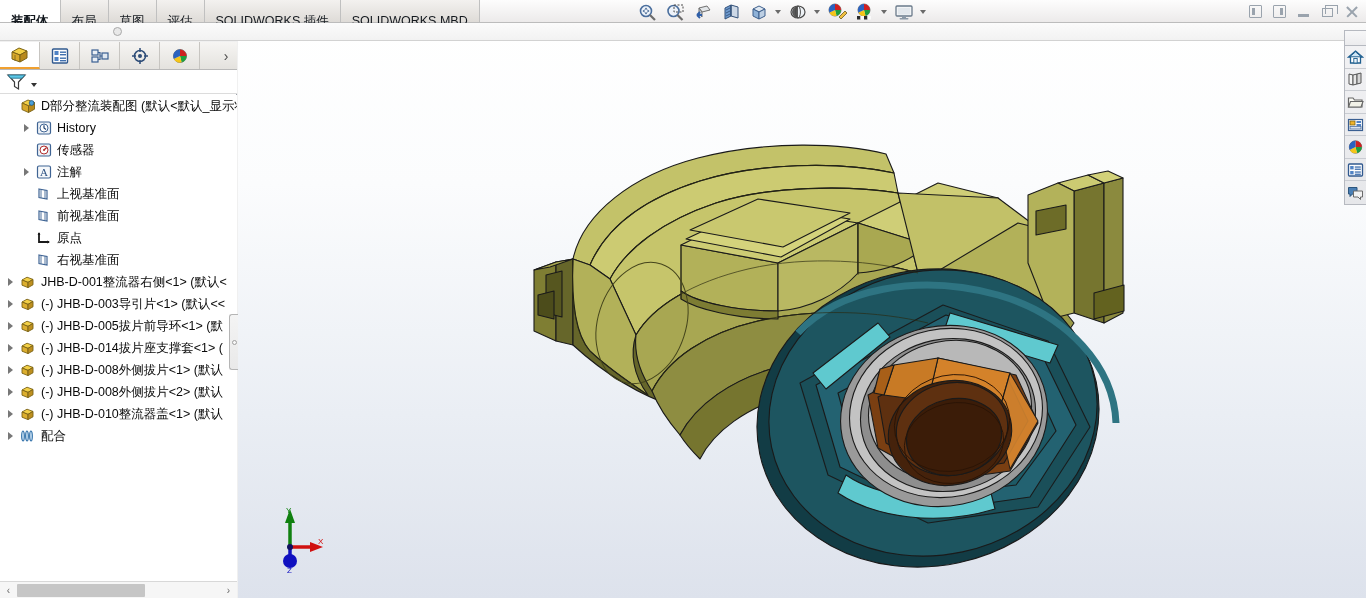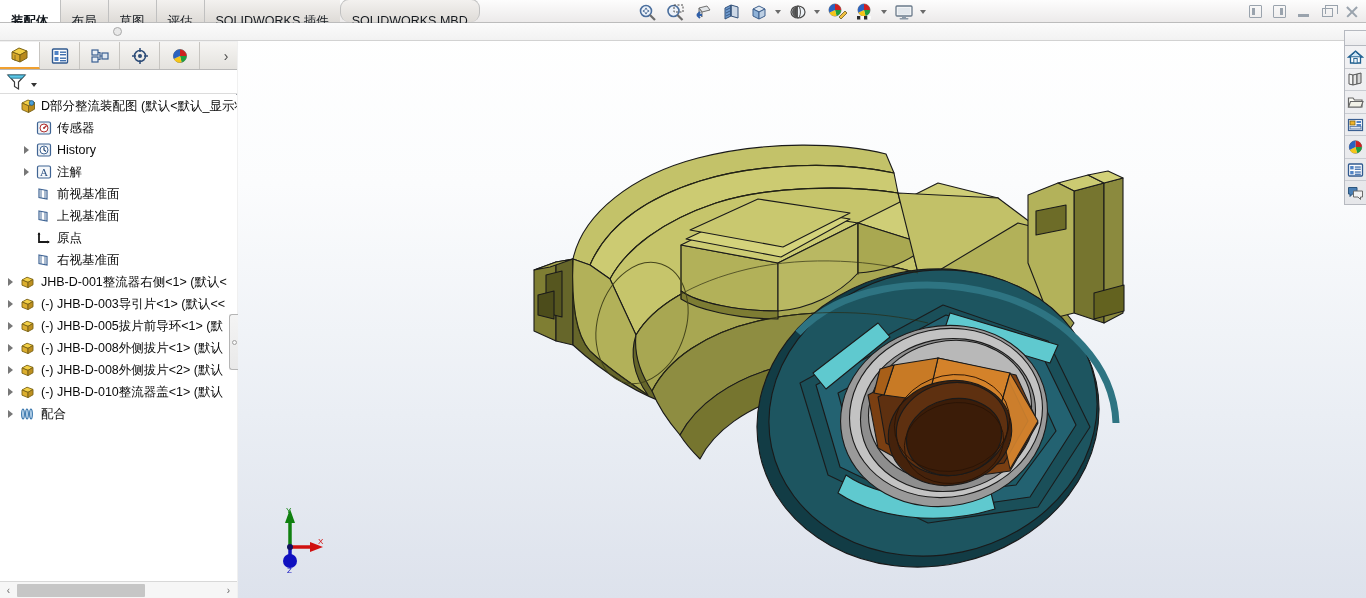--- a/index.html
+++ b/index.html
@@ -23,21 +23,21 @@
     height: 22px; line-height: 21px;
     padding: 11px 11px;
     font-size: 12.5px; color: #14191f;
     border: 1px solid #c0c0c0;
     border-bottom: none;
     border-right: none;
     background: linear-gradient(#f3f1ef, #dedbd7);
     cursor: default; white-space: nowrap;
   }
   .cmd-tab:first-child { border-left: none; }
-  .cmd-tab:last-child { border-right: 1px solid #c0c0c0; border-radius: 9px; }
+  .cmd-tab:last-child { border-right: 1px solid #c0c0c0; }
   .cmd-tab.active {
     background: #ffffff;
     height: 23px; line-height: 22px;
     font-weight: bold;
     border-bottom: 1px solid #ffffff;
   }
 
   
   .view-toolbar {
     position: absolute; left: 634px; top: 0px;
@@ -620,78 +620,78 @@
             <path d="M2 5 L8 2 L14.5 4.5 L8.5 7.8 Z" fill="#f2cf46" stroke="#7a6215" stroke-width="0.9"></path>
             <path d="M2 5 L8.5 7.8 L8.5 14.5 L2 11.6 Z" fill="#d8a82a" stroke="#7a6215" stroke-width="0.9"></path>
             <path d="M14.5 4.5 L8.5 7.8 L8.5 14.5 L14.5 11.2 Z" fill="#b8891c" stroke="#7a6215" stroke-width="0.9"></path>
             <circle cx="11.6" cy="5" r="2.4" fill="#4a9fd8" stroke="#23577f" stroke-width="0.8"></circle>
           </svg>
         </span>
         <span class="tree-label">D部分整流装配图  (默认&lt;默认_显示状态</span>
       </div>
 
       <div class="tree-row indent-2">
+        <span class="tw">
+            <i></i>
+          </span>
+        <span class="tree-icon">
+          <svg width="16" height="16" viewBox="0 0 16 16">
+            <rect x="1.5" y="2" width="13" height="12" rx="1.5" fill="#eef2f7" stroke="#3f6494" stroke-width="1.2"></rect>
+            <circle cx="8" cy="8" r="4" fill="#ffffff" stroke="#3f6494" stroke-width="1"></circle>
+            <path d="M8 5.3 L8 8 L10 9.4" stroke="#1f4270" stroke-width="1.2" fill="none"></path>
+          </svg>
+        </span>
+        <span class="tree-label">History</span>
+      </div>
+
+      <div class="tree-row indent-2">
         <span class="tw"></span>
         <span class="tree-icon">
           <svg width="16" height="16" viewBox="0 0 16 16">
             <rect x="1.5" y="2" width="13" height="12" rx="1.5" fill="#eef2f7" stroke="#3f6494" stroke-width="1.2"></rect>
             <circle cx="8" cy="8" r="4" fill="#ffffff" stroke="#b03030" stroke-width="1"></circle>
             <path d="M8 8 L10.6 5.6" stroke="#b03030" stroke-width="1.3"></path>
             <circle cx="8" cy="8" r="1" fill="#b03030"></circle>
           </svg>
         </span>
         <span class="tree-label">传感器</span>
       </div>
 
       <div class="tree-row indent-2">
         <span class="tw">
             <i></i>
           </span>
         <span class="tree-icon">
           <svg width="16" height="16" viewBox="0 0 16 16">
-            <rect x="1.5" y="2" width="13" height="12" rx="1.5" fill="#eef2f7" stroke="#3f6494" stroke-width="1.2"></rect>
-            <circle cx="8" cy="8" r="4" fill="#ffffff" stroke="#3f6494" stroke-width="1"></circle>
-            <path d="M8 5.3 L8 8 L10 9.4" stroke="#1f4270" stroke-width="1.2" fill="none"></path>
-          </svg>
-        </span>
-        <span class="tree-label">History</span>
-      </div>
-
-      <div class="tree-row indent-2">
-        <span class="tw">
-            <i></i>
-          </span>
-        <span class="tree-icon">
-          <svg width="16" height="16" viewBox="0 0 16 16">
             <rect x="1.5" y="2" width="13" height="12" rx="1.5" fill="#f6f8fa" stroke="#3f6494" stroke-width="1.2"></rect>
             <text x="8" y="12" font-family="Liberation Serif, serif" font-size="11" fill="#2a4f80" text-anchor="middle">A</text>
           </svg>
         </span>
         <span class="tree-label">注解</span>
       </div>
 
       <div class="tree-row indent-2">
         <span class="tw"></span>
         <span class="tree-icon">
           <svg width="16" height="16" viewBox="0 0 16 16">
             <path d="M3 3 L11 4.5 L11 13 L3 11.5 Z" fill="none" stroke="#3f6494" stroke-width="1.2"></path>
             <path d="M5 3.3 L5 11.8 M9 4.1 L9 12.6" stroke="#3f6494" stroke-width="0.9"></path>
           </svg>
         </span>
-        <span class="tree-label">前视基准面</span>
+        <span class="tree-label">上视基准面</span>
       </div>
       <div class="tree-row indent-2">
         <span class="tw"></span>
         <span class="tree-icon">
           <svg width="16" height="16" viewBox="0 0 16 16">
             <path d="M3 3 L11 4.5 L11 13 L3 11.5 Z" fill="none" stroke="#3f6494" stroke-width="1.2"></path>
             <path d="M5 3.3 L5 11.8 M9 4.1 L9 12.6" stroke="#3f6494" stroke-width="0.9"></path>
           </svg>
         </span>
-        <span class="tree-label">上视基准面</span>
+        <span class="tree-label">前视基准面</span>
       </div>
       <div class="tree-row indent-2">
         <span class="tw"></span>
         <span class="tree-icon">
           <svg width="16" height="16" viewBox="0 0 16 16">
             <path d="M3 3 L3 12 L13 12" fill="none" stroke="#1a1a1a" stroke-width="1.8"></path>
             <polygon points="3,2 1.6,5 4.4,5" fill="#1a1a1a"></polygon>
             <polygon points="14,12 11,10.6 11,13.4" fill="#1a1a1a"></polygon>
           </svg>
         </span>
@@ -740,20 +740,33 @@
             <i></i>
           </span>
         <span class="tree-icon">
           <svg width="17" height="16" viewBox="0 0 17 16">
             <path d="M2 6 L7 3.2 L13 5.4 L8 8.4 Z" fill="#f2cf46" stroke="#7a6215" stroke-width="0.9"></path>
             <path d="M2 6 L8 8.4 L8 13.6 L2 11.2 Z" fill="#dcae2e" stroke="#7a6215" stroke-width="0.9"></path>
             <path d="M13 5.4 L8 8.4 L8 13.6 L13 10.8 Z" fill="#bd8f1f" stroke="#7a6215" stroke-width="0.9"></path>
           </svg>
         </span>
         <span class="tree-label">(-) JHB-D-005拔片前导环&lt;1&gt;  (默</span>
+      </div>
+      <div class="tree-row indent-1">
+        <span class="tw">
+            <i></i>
+          </span>
+        <span class="tree-icon">
+          <svg width="17" height="16" viewBox="0 0 17 16">
+            <path d="M2 6 L7 3.2 L13 5.4 L8 8.4 Z" fill="#f2cf46" stroke="#7a6215" stroke-width="0.9"></path>
+            <path d="M2 6 L8 8.4 L8 13.6 L2 11.2 Z" fill="#dcae2e" stroke="#7a6215" stroke-width="0.9"></path>
+            <path d="M13 5.4 L8 8.4 L8 13.6 L13 10.8 Z" fill="#bd8f1f" stroke="#7a6215" stroke-width="0.9"></path>
+          </svg>
+        </span>
+        <span class="tree-label">(-) JHB-D-014拔片座支撑套&lt;1&gt;  (</span>
       </div>
       <div class="tree-row indent-1">
         <span class="tw">
             <i></i>
           </span>
         <span class="tree-icon">
           <svg width="17" height="16" viewBox="0 0 17 16">
             <path d="M2 6 L7 3.2 L13 5.4 L8 8.4 Z" fill="#f2cf46" stroke="#7a6215" stroke-width="0.9"></path>
             <path d="M2 6 L8 8.4 L8 13.6 L2 11.2 Z" fill="#dcae2e" stroke="#7a6215" stroke-width="0.9"></path>
             <path d="M13 5.4 L8 8.4 L8 13.6 L13 10.8 Z" fill="#bd8f1f" stroke="#7a6215" stroke-width="0.9"></path>

